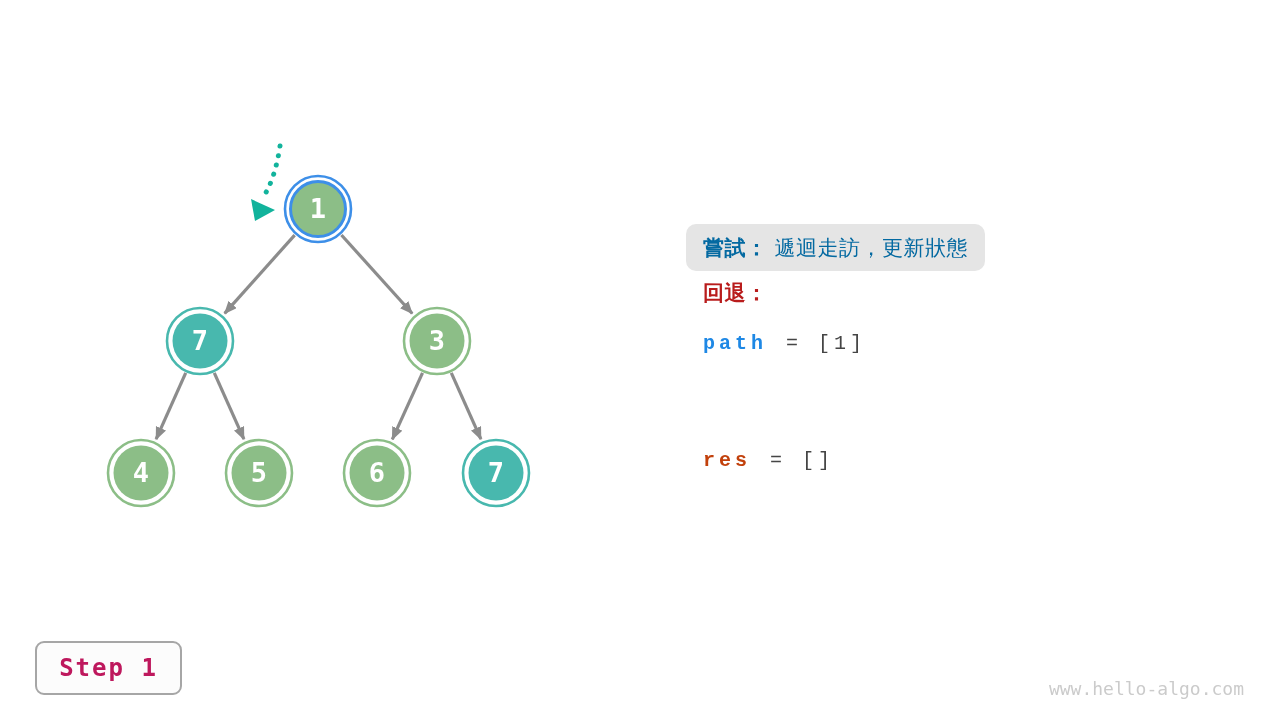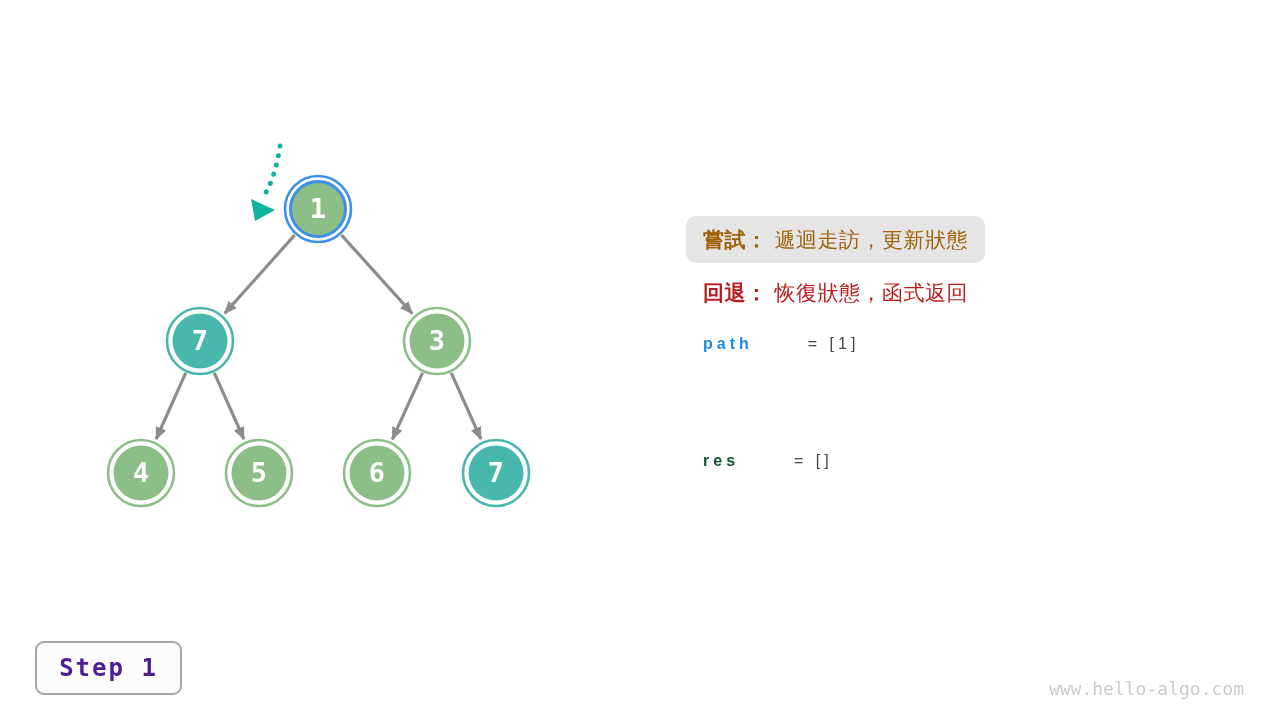--- a/index.html
+++ b/index.html
@@ -8,49 +8,48 @@
     background: #ffffff;
     font-family: "Liberation Sans", sans-serif;
     position: relative;
     overflow: hidden;
   }
   .stage { position: absolute; left: 0; top: 0; width: 1280px; height: 720px; }
   #tree-svg { position: absolute; left: 0; top: 0; }
   .abs { position: absolute; }
 
   .try-box {
-    left: 686px; top: 216px; height: 47px;
+    left: 686px; top: 224px; height: 47px;
     border-radius: 10px;
     padding: 0 17px;
     display: flex; align-items: center;
     font-size: 21px;
-    color: #a16207;
+    color: #0369a1;
     letter-spacing: 0.5px;
     white-space: nowrap;
   }
   .cjk-label { font-weight: bold; margin-right: 7px; }
 
   .back-line {
     left: 703px; top: 269px; height: 47px;
     display: flex; align-items: center;
     font-size: 21px;
     color: #b91c1c;
     letter-spacing: 0.5px;
     white-space: nowrap;
   }
 
   .code-line {
-    font-family: Liberation Sans, sans-serif;
-    font-size: 16px;
+    font-family: Liberation Mono, monospace;
+    font-size: 20px;
     letter-spacing: 4px;
     color: #454545;
     height: 47px;
     display: flex; align-items: center;
     white-space: nowrap;
-    gap: 36px;
   }
   .path-line { left: 703px; top: 320px; }
   .res-line  { left: 703px; top: 437px; }
   .var-name { font-weight: bold; }
   .code-rest { margin-left: 19px; }
 
   .step-badge {
     left: 35px; top: 641px; width: 143px; height: 50px;
     border: 2px solid #a6a6a6;
     border-radius: 9px;
@@ -126,32 +125,31 @@
       <polygon points="251,199 255,221 275,210" fill="#12B39C"></polygon>
     </svg>
 
   <div class="abs try-box" style="background: rgb(229, 229, 229);">
     <span class="cjk-label">嘗試：</span>
     <span>遞迴走訪，更新狀態</span>
   </div>
 
   <div class="abs back-line">
     <span class="cjk-label">回退：</span>
-    <span>恢復狀態，函式返回</span>
   </div>
 
   <div class="abs code-line path-line">
     <span class="var-name" id="path-var" style="color: rgb(30, 136, 229);">path</span>
     <span class="code-rest" style="color: rgb(69, 69, 69);">= [1]</span>
   </div>
 
   <div class="abs code-line res-line">
-    <span class="var-name" id="res-var" style="color: #14532d; text-align: right;">res</span>
+    <span class="var-name" id="res-var" style="color: #c2410c; text-align: right;">res</span>
     <span class="code-rest" style="color: rgb(69, 69, 69);">= []</span>
   </div>
 
-  <div class="abs step-badge" id="step-badge" style="border-color: rgb(166, 166, 166); color: #4c1d95;">
+  <div class="abs step-badge" id="step-badge" style="border-color: rgb(166, 166, 166); color: #be185d;">
     <span>Step 1</span>
   </div>
 
   <div class="abs watermark" id="watermark" style="color: rgb(203, 203, 203);">www.hello-algo.com</div>
 
 </div>
 
 </body></html>

